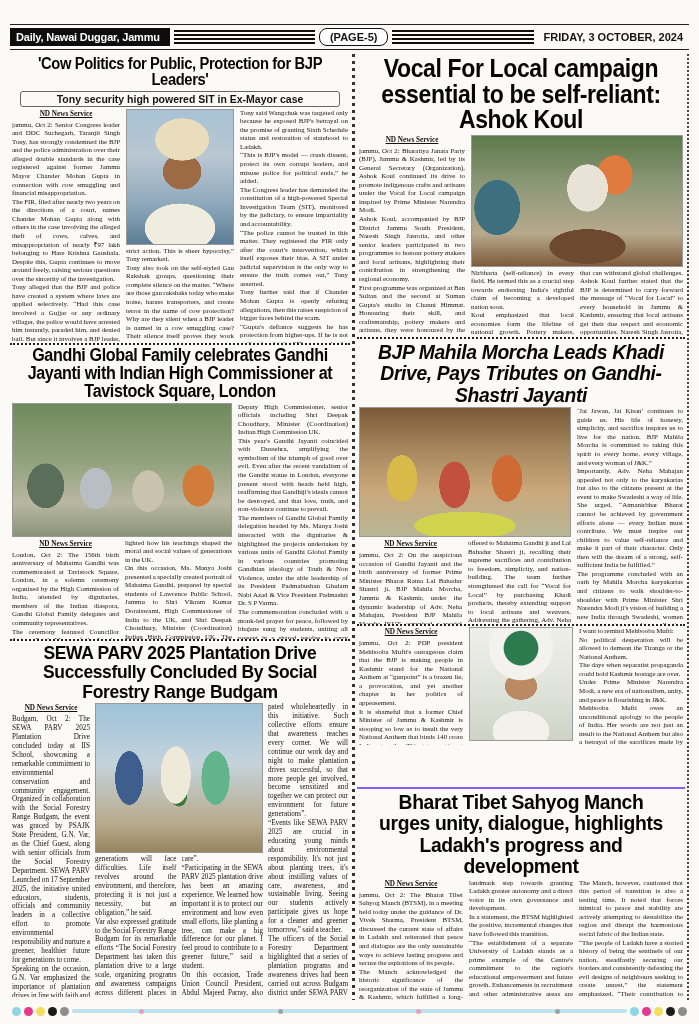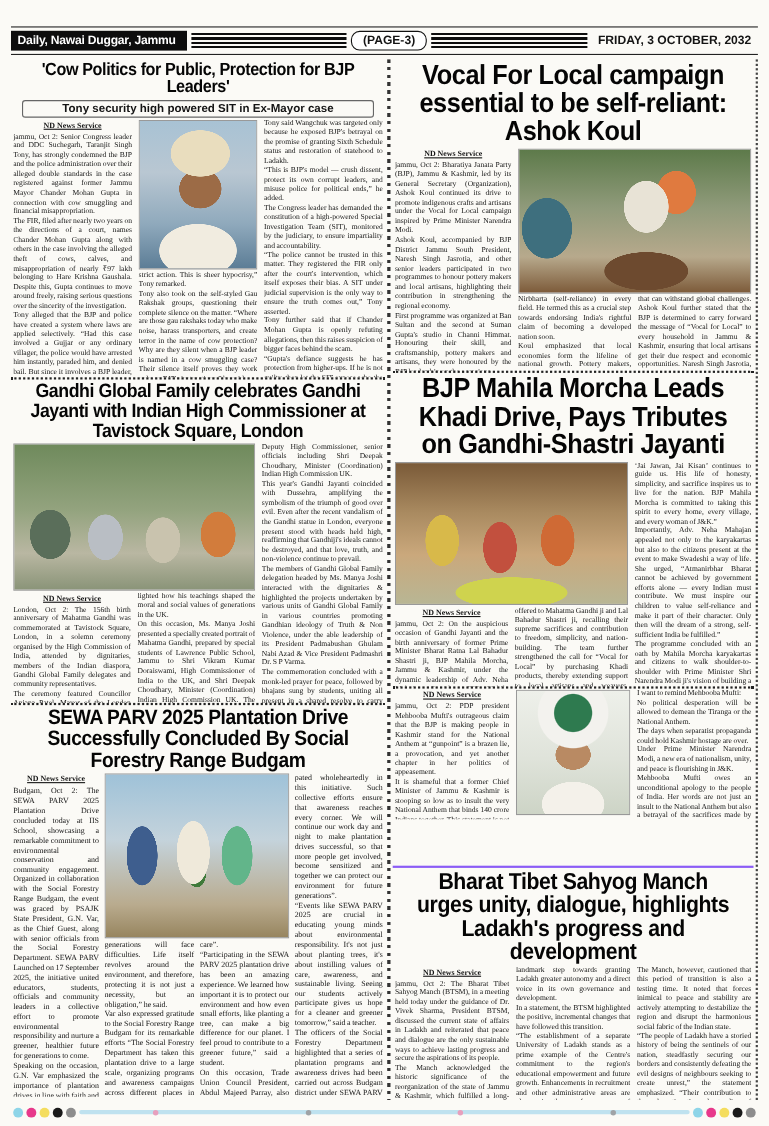--- a/index.html
+++ b/index.html
@@ -77,23 +77,23 @@
   .minidot{width:5px;height:5px;border-radius:50%;display:inline-block;}
 </style>
 </head>
 <body>
 
 <div class="page">
 
   <div class="masthead">
     <div class="mast-paper">Daily, Nawai Duggar, Jammu</div>
     <div class="stripes"></div>
-    <div class="mast-page">(PAGE-3)</div>
+    <div class="mast-page">(PAGE-5)</div>
     <div class="stripes"></div>
-    <div class="mast-date">FRIDAY, 3 OCTOBER, 2032</div>
+    <div class="mast-date">FRIDAY, 3 OCTOBER, 2024</div>
   </div>
 
   <div class="content">
 
     <div class="half left">
 
       <article style="height:289px;">
         <h1 class="headline" style="font-size:16px;"><span class="sqz">'Cow Politics for Public, Protection for BJP Leaders'</span></h1>
         <div class="subhead-box">Tony security high powered SIT in Ex-Mayor case</div>
         <div class="cols" style="height:244px;">
@@ -195,21 +195,21 @@
             <div class="cols" style="flex:1;overflow:hidden;">
               <div class="col">Nirbharta (self-reliance) in every field. He termed this as a crucial step towards endorsing India's rightful claim of becoming a developed nation soon.
 Koul emphasized that local economies form the lifeline of national growth. Pottery makers, handicraft workers, and other traditional entrepreneurs are the custodians of India's heritage and at the same time vital contributors to its economy. He stressed that when we empower them with recognition, resources, and markets, we not only secure their livelihood but also contribute to a robust national economy</div>
               <div class="col">that can withstand global challenges. Ashok Koul further stated that the BJP is determined to carry forward the message of “Vocal for Local” to every household in Jammu &amp; Kashmir, ensuring that local artisans get their due respect and economic opportunities. Naresh Singh Jasrotia, while appreciating the initiatives, said that the district unit will continue to engage with grassroots-level entrepreneurs to ensure their products gain wider reach and visibility. He said that their mission is to make local talent a source of pride and prosperity for the entire region.</div>
             </div>
           </div>
         </div>
       </article>
 
       <article style="height:287px;">
-        <h1 class="headline" style="font-size:25px;"><span class="sqz">BJP Mahila Morcha Leads Khadi Drive, Pays Tributes on Gandhi-Shastri Jayanti</span></h1>
+        <h1 class="headline" style="font-size:21px;font-style:italic;"><span class="sqz">BJP Mahila Morcha Leads Khadi Drive, Pays Tributes on Gandhi-Shastri Jayanti</span></h1>
         <div class="cols" style="height:238px;">
           <div class="stack" style="flex:2;overflow:hidden;">
             <div class="photo ph-mahila"></div>
             <div class="cols" style="flex:1;overflow:hidden;">
               <div class="stack" style="flex:1;overflow:hidden;">
                 <div class="byline">ND News Service</div>
                 <div class="col" style="height:100%;">jammu, Oct 2: On the auspicious occasion of Gandhi Jayanti and the birth anniversary of former Prime Minister Bharat Ratna Lal Bahadur Shastri ji, BJP Mahila Morcha, Jammu &amp; Kashmir, under the dynamic leadership of Adv. Neha Mahajan, President BJP Mahila Morcha JKUT, organised a special programme at Khadi Gram Udyog, Residency Road (Opposite Dak Bunglow). The event witnessed spirited participation of Mahila Morcha members and karyakartas, who wholeheartedly promoted the purchase of Khadi as a proud symbol of Swadeshi and self-reliance, echoing the timeless vision of Mahatma Gandhi ji. Floral tributes were</div>
               </div>
               <div class="col">offered to Mahatma Gandhi ji and Lal Bahadur Shastri ji, recalling their supreme sacrifices and contribution to freedom, simplicity, and nation-building. The team further strengthened the call for “Vocal for Local” by purchasing Khadi products, thereby extending support to local artisans and weavers. Addressing the gathering, Adv. Neha Mahajan said, “Khadi is not merely a fabric, it is a movement, an ideology, and a mission. It represents the strength of our people, the power of simplicity, and the resolve of nationalism. By embracing Khadi, we are not just wearing cloth, we are wearing the soul of India.” She further added, “Lal Bahadur Shastri ji's eternal slogan</div>
             </div>

